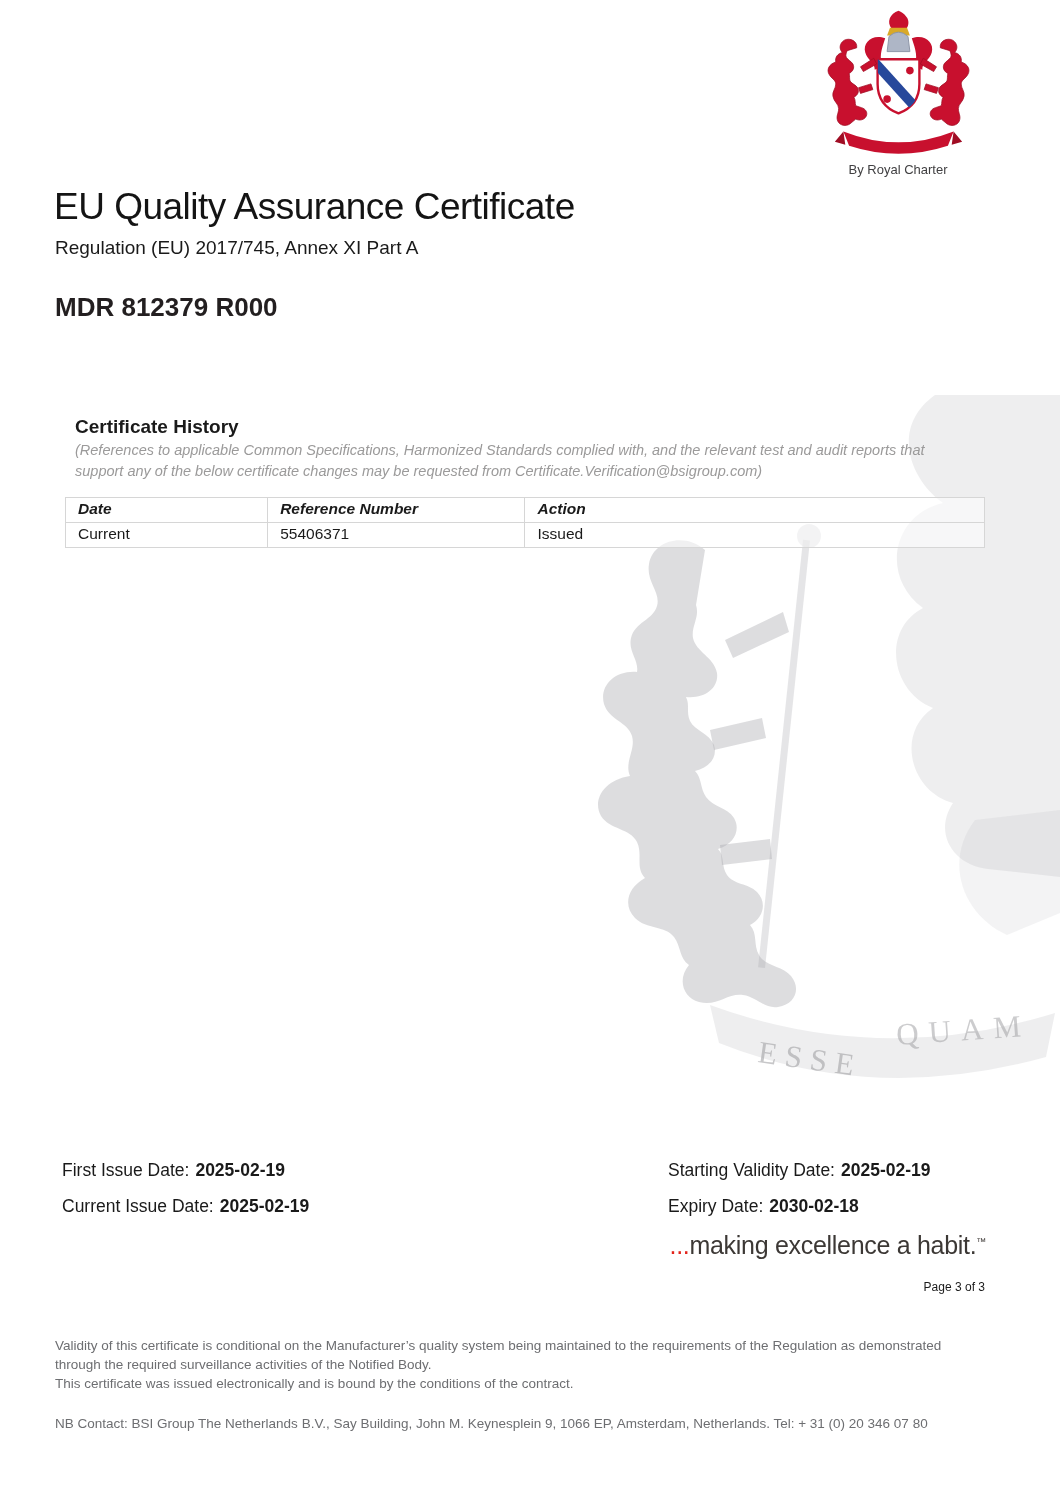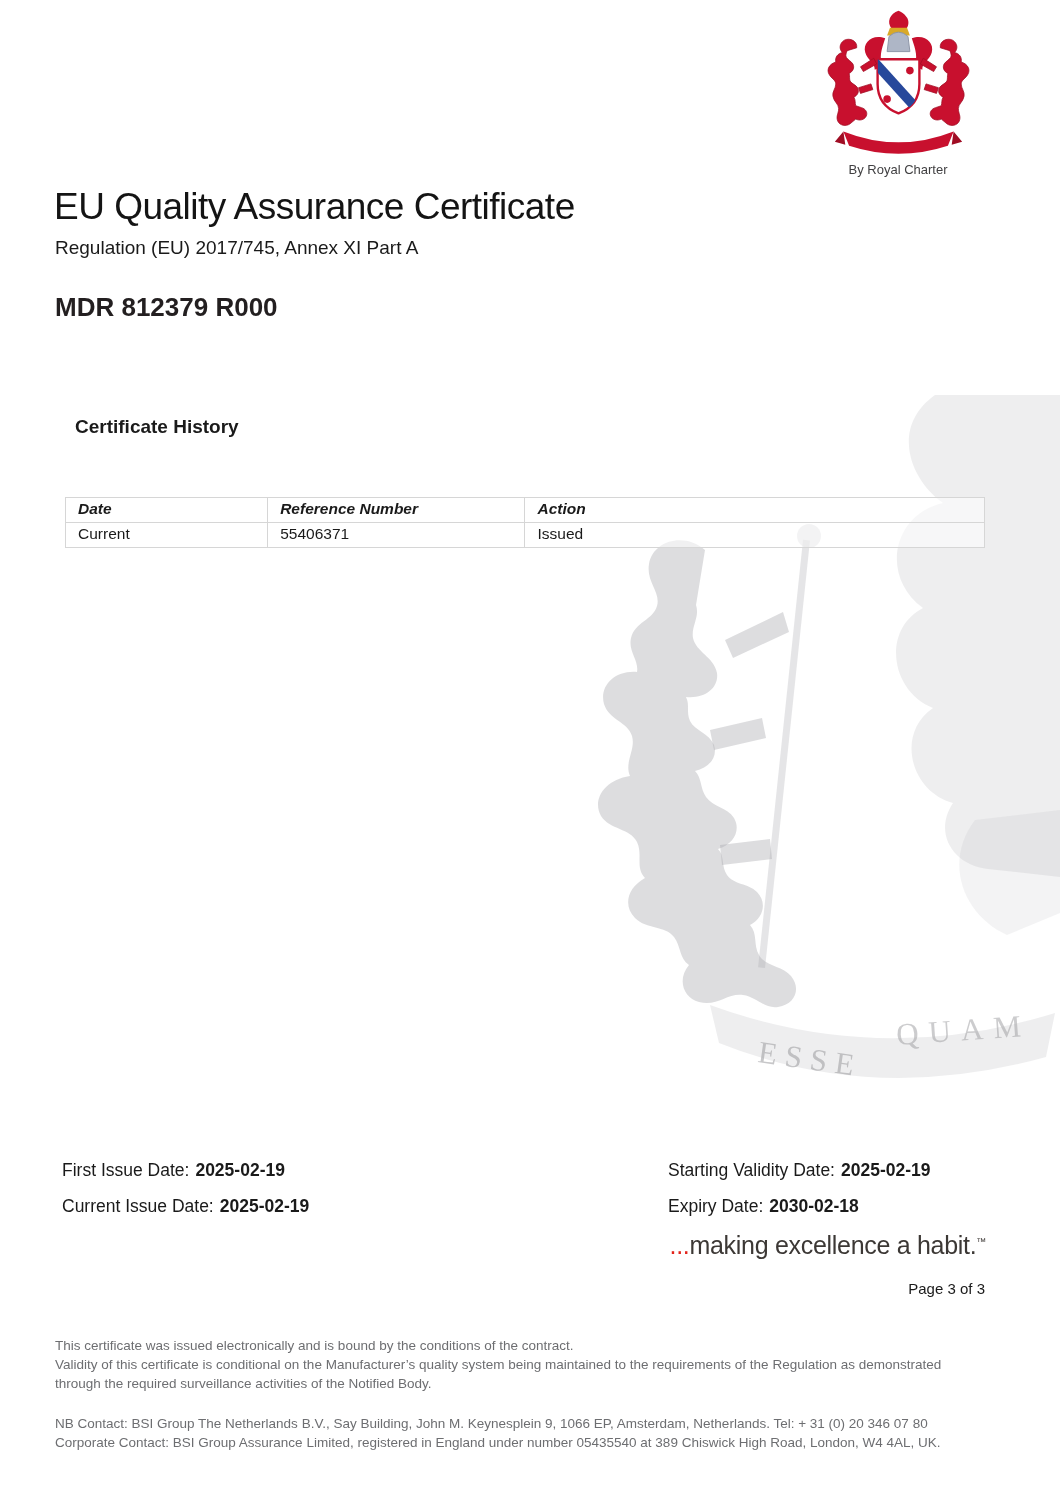--- a/index.html
+++ b/index.html
@@ -71,21 +71,21 @@
   #starting-validity{left:668px;top:1160px;}
   #expiry{left:668px;top:1196px;}
   
   .tagline{
     position:absolute;right:74px;top:1231px;
     font-size:25px;color:#3c3835;white-space:nowrap;letter-spacing:-0.3px;
   }
   .tagline .dots{color:#e2231a;}
   .tagline sup{font-size:10px;color:#3c3835;}
   .page-num{
-    position:absolute;right:75px;top:1280px;font-size:15px;color:#1a1a1a;
+    position:absolute;right:75px;top:1280px;font-size:12px;color:#1a1a1a;
   }
   
   .footer{
     position:absolute;left:55px;top:1337px;width:900px;
     font-size:13.5px;color:#6d6e71;line-height:1.4;
   }
   .footer .para2{margin-top:21px;}
   .footer div{margin:0;}
 </style>
 </head>
@@ -146,20 +146,21 @@
       <path d="M22 132 l-9 11 11 3 z M138 132 l9 11 -11 3 z" fill="#a00d24"></path>
     </svg>
     <div class="crest-caption">By Royal Charter</div>
   </div>
 
   <h1 class="cert-title">EU Quality Assurance Certificate</h1>
   <div class="regulation">Regulation (EU) 2017/745, Annex XI Part A</div>
   <div class="cert-number">MDR 812379 R000</div>
 
   <h2 class="history-heading">Certificate History</h2>
+  <p class="history-note">(References to applicable Common Specifications, Harmonized Standards complied with, and the relevant test and audit reports that support any of the below certificate changes may be requested from Certificate.Verification@bsigroup.com)</p>
 
   <table class="history-table">
     <thead>
       <tr>
         <th class="col-date">Date</th>
         <th class="col-ref">Reference Number</th>
         <th class="col-action">Action</th>
       </tr>
     </thead>
     <tbody>
@@ -182,22 +183,21 @@
   </div>
   <div id="expiry" class="date-item">
     <span>Expiry Date:</span><span class="val">2030-02-18</span>
   </div>
 
   <div class="tagline"><span class="dots">...</span><span>making excellence a habit.</span><sup>™</sup></div>
   <div class="page-num">Page 3 of 3</div>
 
   <div class="footer">
     <div class="para1">
+      <div>Validity of this certificate is conditional on the Manufacturer’s quality system being maintained to the requirements of the Regulation as demonstrated through the required surveillance activities of the Notified Body.</div>
       <div>This certificate was issued electronically and is bound by the conditions of the contract.</div>
-      <div>Validity of this certificate is conditional on the Manufacturer’s quality system being maintained to the requirements of the Regulation as demonstrated through the required surveillance activities of the Notified Body.</div>
     </div>
     <div class="para2">
       <div>NB Contact: BSI Group The Netherlands B.V., Say Building, John M. Keynesplein 9, 1066 EP, Amsterdam, Netherlands. Tel: + 31 (0) 20 346 07 80</div>
-      <div>Corporate Contact: BSI Group Assurance Limited, registered in England under number 05435540 at 389 Chiswick High Road, London, W4 4AL, UK.</div>
     </div>
   </div>
 
 </div>
 
 </body></html>

